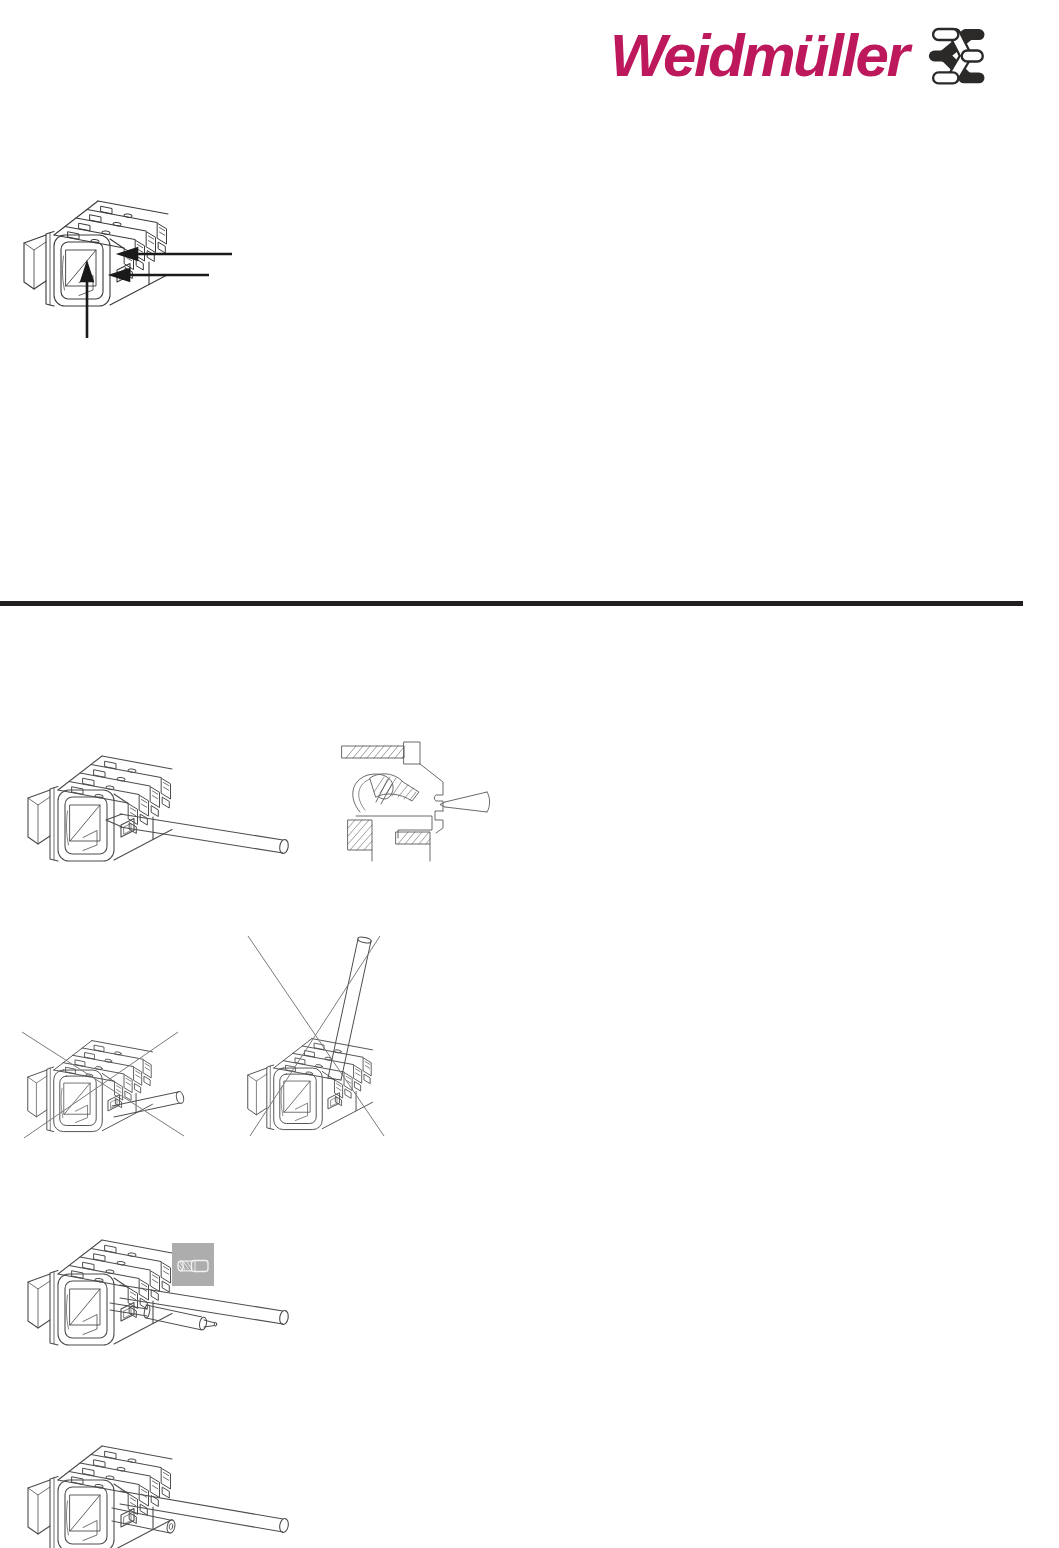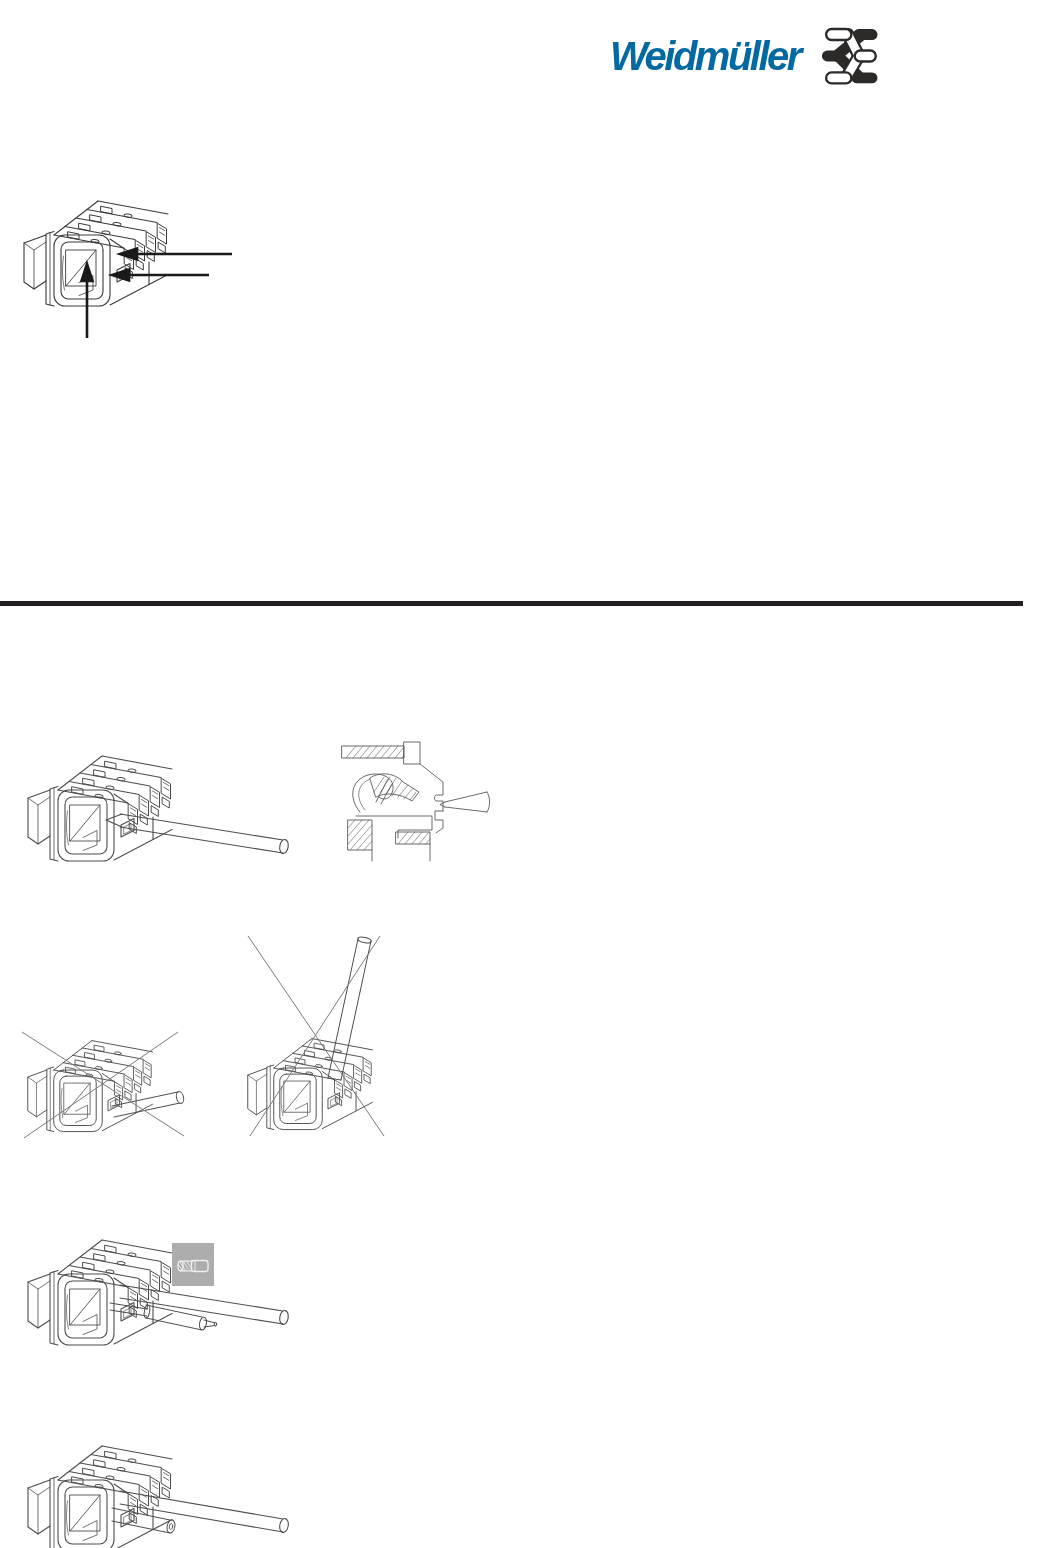--- a/index.html
+++ b/index.html
@@ -3,22 +3,22 @@
 <meta charset="utf-8">
 <style>
   html,body{margin:0;padding:0;}
   body{
     width:1059px;height:1548px;position:relative;overflow:hidden;
     background:#ffffff;font-family:"Liberation Sans",sans-serif;
   }
   .logo{position:absolute;top:18px;left:610px;display:flex;align-items:center;gap:16px;}
   .logo-text{
     font-family:"Liberation Sans",sans-serif;
-    font-weight:bold;font-style:italic;font-size:40px;line-height:1;
-    letter-spacing:-2.5px;color:#0369a1;white-space:nowrap;
+    font-weight:bold;font-style:italic;font-size:60px;line-height:1;
+    letter-spacing:-2.5px;color:#be185d;white-space:nowrap;
   }
   .divider{position:absolute;left:0;top:601px;width:1023px;height:5px;background:#231f20;}
   .fig{position:absolute;}
   svg{display:block;overflow:visible;}
   .lines{fill:none;stroke-linejoin:round;stroke-linecap:round;}
 </style>
 </head>
 <body>
 
 <svg width="0" height="0" style="position:absolute" aria-hidden="true">

